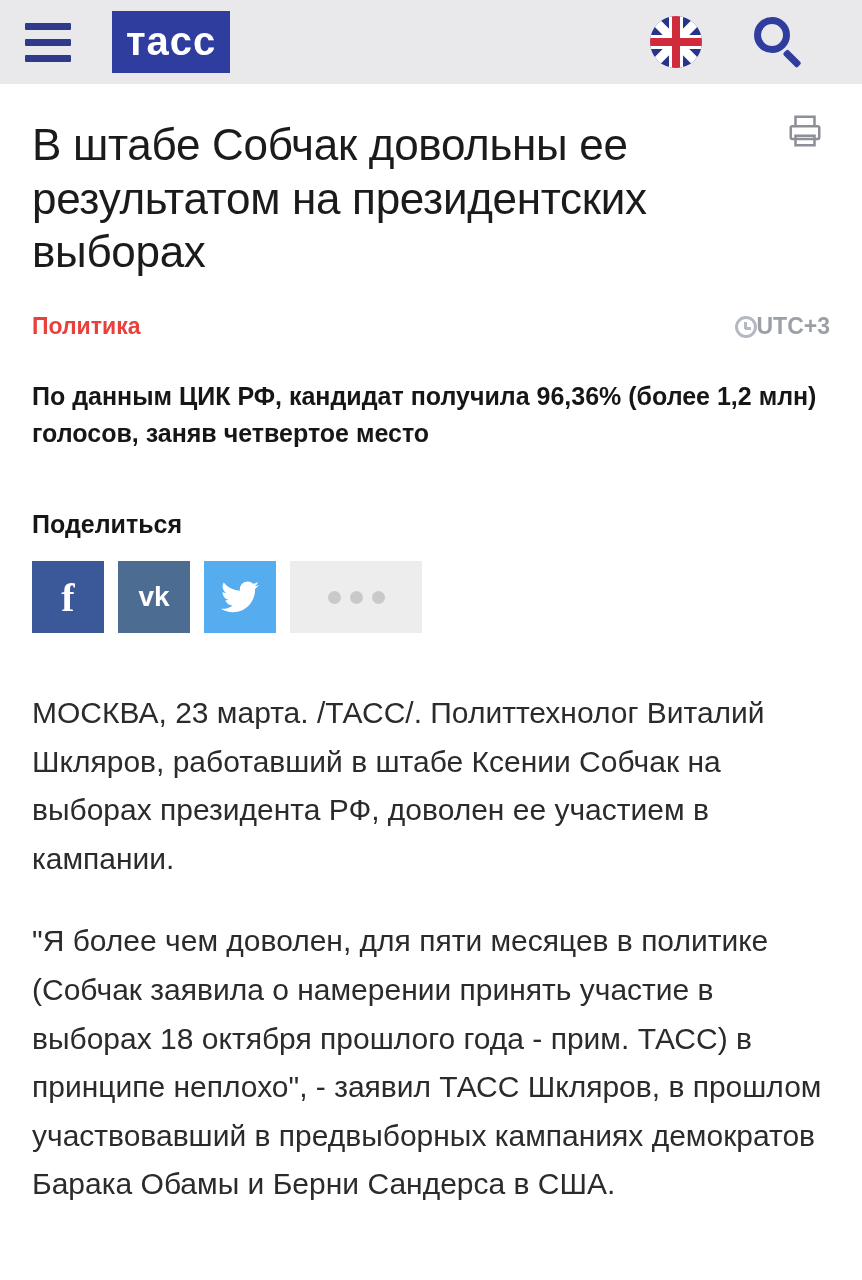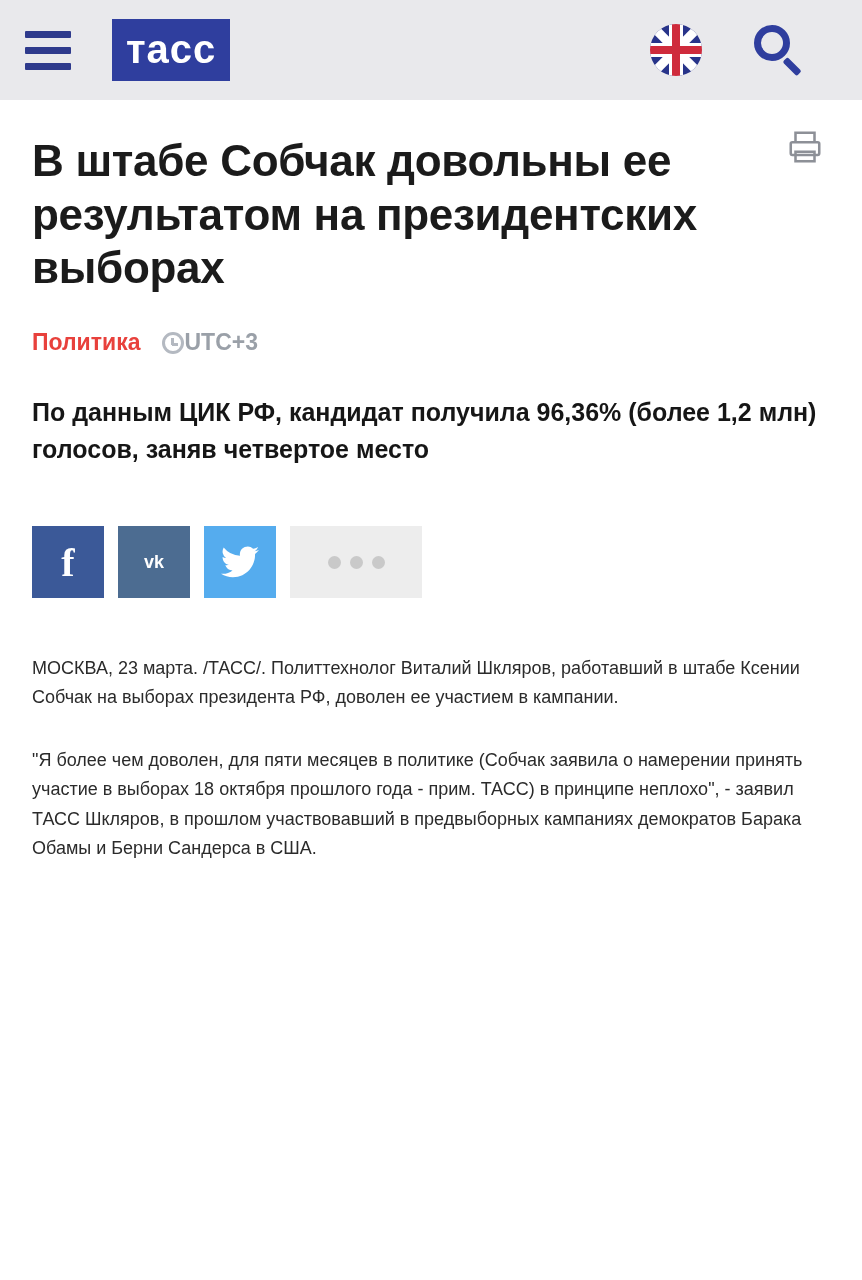--- a/index.html
+++ b/index.html
@@ -6,21 +6,21 @@
   html, body {
     width: 862px;
     height: 1280px;
     background: #ffffff;
     font-family: "Liberation Sans", sans-serif;
     overflow: hidden;
   }
 
   
   .header {
-    height: 100px;
+    height: 84px;
     background: #e9e9ec;
     display: flex;
     align-items: center;
     position: relative;
   }
   .menu-btn {
     width: 96px;
     height: 96px;
     display: flex;
     flex-direction: column;
@@ -114,34 +114,35 @@
     right: 36px;
     top: 28px;
     width: 42px;
     height: 38px;
     cursor: pointer;
   }
 
   h1.title {
     font-size: 44px;
     line-height: 1.22;
-    font-weight: bold;
+    font-weight: normal;
     color: #1b1b1b;
     letter-spacing: -0.3px;
     max-width: 700px;
     margin-bottom: 34px;
   }
 
   .meta {
     display: flex;
     align-items: center;
     gap: 22px;
     font-size: 23px;
     font-weight: bold;
     margin-bottom: 38px;
+    justify-content: space-between;
   }
   .meta .rubric { color: #e8413c; }
   .meta .date { color: #8a8f99; }
   .meta .tz {
     color: #9aa0a8;
     display: flex;
     align-items: center;
     gap: 0;
   }
   .clock {
@@ -183,31 +184,31 @@
   }
   .share-row { display: flex; gap: 14px; margin-bottom: 56px; }
   .share-btn {
     width: 72px; height: 72px;
     display: flex; align-items: center; justify-content: center;
     cursor: pointer;
     color: #fff;
     font-weight: bold;
   }
   .sb-fb { background: #3b5998; font-size: 40px; font-family: "Liberation Serif", serif; }
-  .sb-vk { background: #4c6c91; font-size: 18px; }
+  .sb-vk { background: #4c6c91; font-size: 28px; }
   .sb-tw { background: #55acee; }
   .sb-more { background: #ededed; width: 132px; }
   .sb-more .dots { display: flex; gap: 9px; }
   .sb-more .dots i {
     width: 13px; height: 13px; border-radius: 50%;
     background: #c9c9c9; display: block;
   }
 
   .body-text p {
-    font-size: 18px;
+    font-size: 30px;
     line-height: 1.62;
     color: #2b2b2b;
     margin-bottom: 34px;
     max-width: 810px;
   }
 </style>
 </head>
 <body>
 
 <div class="header">
@@ -246,20 +247,21 @@
   <div class="meta">
     <span class="rubric">Политика</span>
     <span class="tz">
       <i class="clock"></i>
       <span>UTC+3</span>
     </span>
   </div>
 
   <div class="lead">По данным ЦИК РФ, кандидат получила 96,36% (более 1,2 млн) голосов, заняв четвертое место</div>
 
+  <div class="share-title">Поделиться</div>
   <div class="share-row">
     <div class="share-btn sb-fb">f</div>
     <div class="share-btn sb-vk">vk</div>
     <div class="share-btn sb-tw">
       <svg width="38" height="32" viewBox="0 0 24 20" fill="#ffffff">
         <path d="M24 2.4c-.9.4-1.8.7-2.8.8 1-.6 1.8-1.6 2.2-2.7-1 .6-2 1-3.1 1.2A4.9 4.9 0 0 0 11.9 5c0 .4 0 .8.1 1.1A13.9 13.9 0 0 1 1.7.9 4.9 4.9 0 0 0 3.2 7.5c-.8 0-1.5-.2-2.2-.6v.1c0 2.4 1.7 4.4 3.9 4.8-.4.1-.8.2-1.3.2-.3 0-.6 0-.9-.1a4.9 4.9 0 0 0 4.6 3.4A9.9 9.9 0 0 1 0 17.4 13.9 13.9 0 0 0 7.5 19.6c9.1 0 14-7.5 14-14v-.7c1-.7 1.8-1.6 2.5-2.5z"></path>
       </svg>
     </div>
     <div class="share-btn sb-more">
       <span class="dots">

